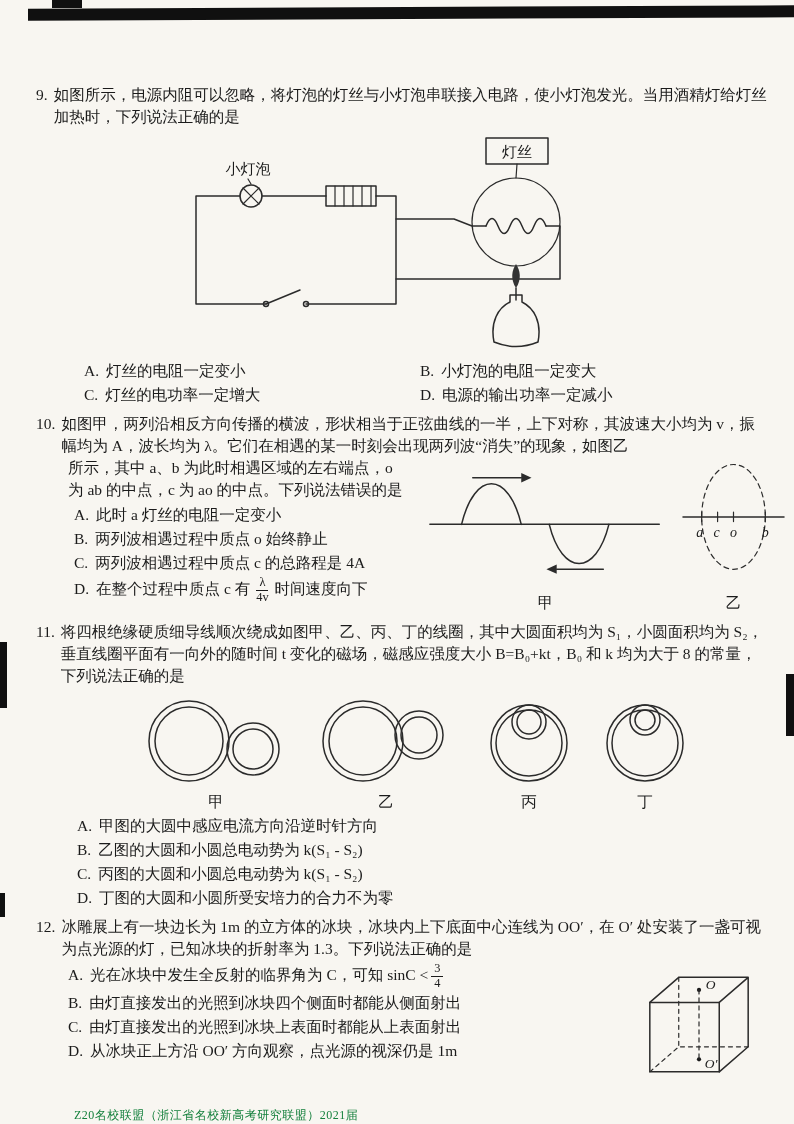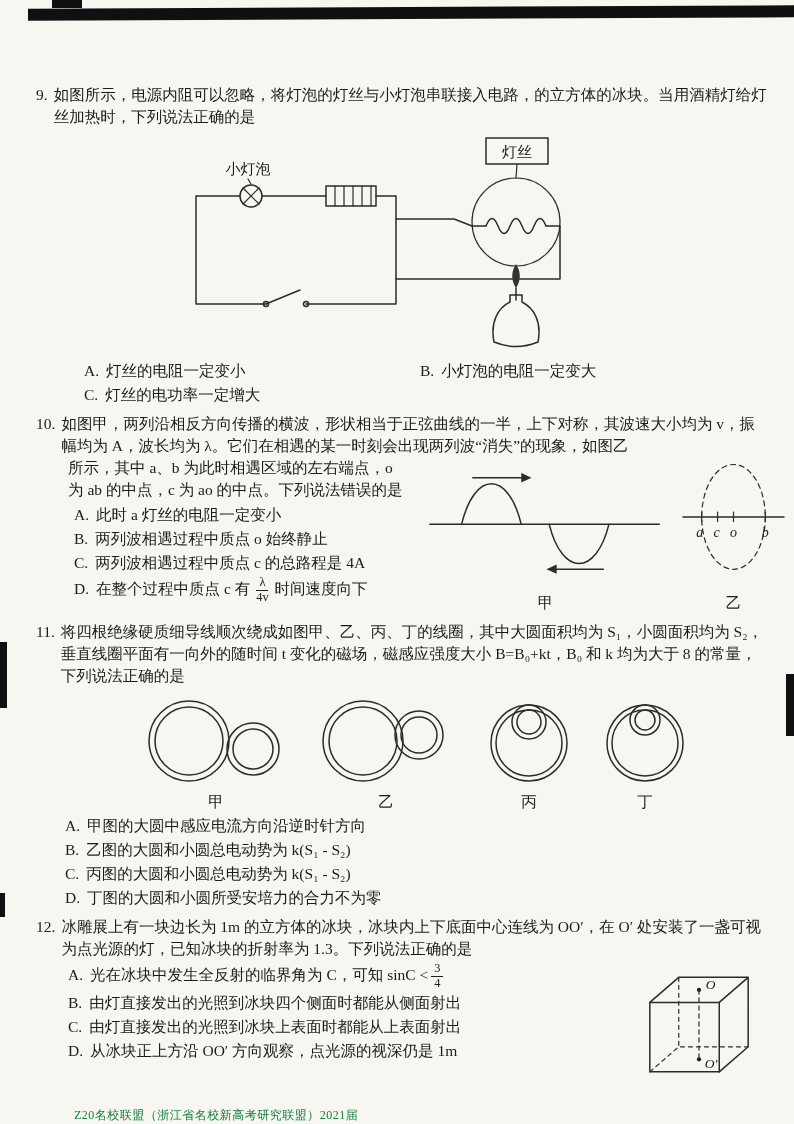--- a/index.html
+++ b/index.html
@@ -39,21 +39,21 @@
   .q9-fig { margin:6px 0 2px 150px; }
 
   .q10-body { display:flex; padding-left:32px; }
   .q10-left { width:342px; flex:none; }
   .q10-left .opts { margin-left:6px; margin-top:3px; }
   .q10-figs { display:flex; margin-left:18px; gap:18px; align-items:flex-start; }
   .figcol { text-align:center; }
   .figlabel { margin-top:4px; font-size:15.5px; }
 
   .coils { display:flex; gap:20px; margin:8px 0 2px 105px; align-items:flex-end; }
-  .q11-opts { margin-left:29px; }
+  .q11-opts { margin-left:41px; }
 
   .q12-body { position:relative; }
   .q12-opts { width:572px; padding-left:32px; }
   .cube-fig { position:absolute; right:6px; top:-2px; }
 
   .footer { position:absolute; left:74px; bottom:0px; font-size:12px; color:#15803d; letter-spacing:0.5px; }
 </style>
 </head>
 <body>
 
@@ -63,21 +63,21 @@
   <div class="artifact notch"></div>
   <div class="artifact left-mark-1"></div>
   <div class="artifact left-mark-2"></div>
   <div class="artifact right-mark-1"></div>
 
   <div class="content">
 
     <section class="q">
       <div class="qhead">
         <span class="qnum">9.</span>
-        <div class="qtext">如图所示，电源内阻可以忽略，将灯泡的灯丝与小灯泡串联接入电路，的立方体的冰块。当用酒精灯给灯丝加热时，下列说法正确的是</div>
+        <div class="qtext">如图所示，电源内阻可以忽略，将灯泡的灯丝与小灯泡串联接入电路，使小灯泡发光。当用酒精灯给灯丝加热时，下列说法正确的是</div>
       </div>
 
       <div class="q9-fig">
         <svg width="560" height="222" viewBox="0 0 560 222">
 
           <path class="stroke" d="M10,62 H54 M76,62 H140 M190,62 H210 V170 H120 M80,170 H10 V62"></path>
 
           <circle class="stroke" cx="65" cy="62" r="11" fill="#f8f6f1"></circle>
           <path class="stroke thin" d="M57,54 L73,70 M57,70 L73,54"></path>
           <text x="62" y="40" font-size="15" text-anchor="middle">小灯泡</text>
@@ -103,20 +103,21 @@
           <path class="stroke" d="M308,208 C304,188 312,174 324,168 L324,161 H336 L336,168 C348,174 356,188 352,208 Q330,217 308,208 Z"></path>
           <line class="stroke" x1="330" y1="166" x2="330" y2="154"></line>
           <path d="M330,154 C324,145 326,136 330,130 C334,136 336,145 330,154 Z" fill="#333"></path>
         </svg>
       </div>
 
       <div class="optgrid">
         <div class="opt"><span class="optlabel">A.</span><span>灯丝的电阻一定变小</span></div>
         <div class="opt"><span class="optlabel">B.</span><span>小灯泡的电阻一定变大</span></div>
         <div class="opt"><span class="optlabel">C.</span><span>灯丝的电功率一定增大</span></div>
+        <div class="opt"><span class="optlabel">D.</span><span>电源的输出功率一定减小</span></div>
       </div>
     </section>
 
     <section class="q">
       <div class="qhead">
         <span class="qnum">10.</span>
         <div class="qtext">如图甲，两列沿相反方向传播的横波，形状相当于正弦曲线的一半，上下对称，其波速大小均为 v，振幅均为 A，波长均为 λ。它们在相遇的某一时刻会出现两列波“消失”的现象，如图乙</div>
       </div>
       <div class="q10-body">
         <div class="q10-left">

